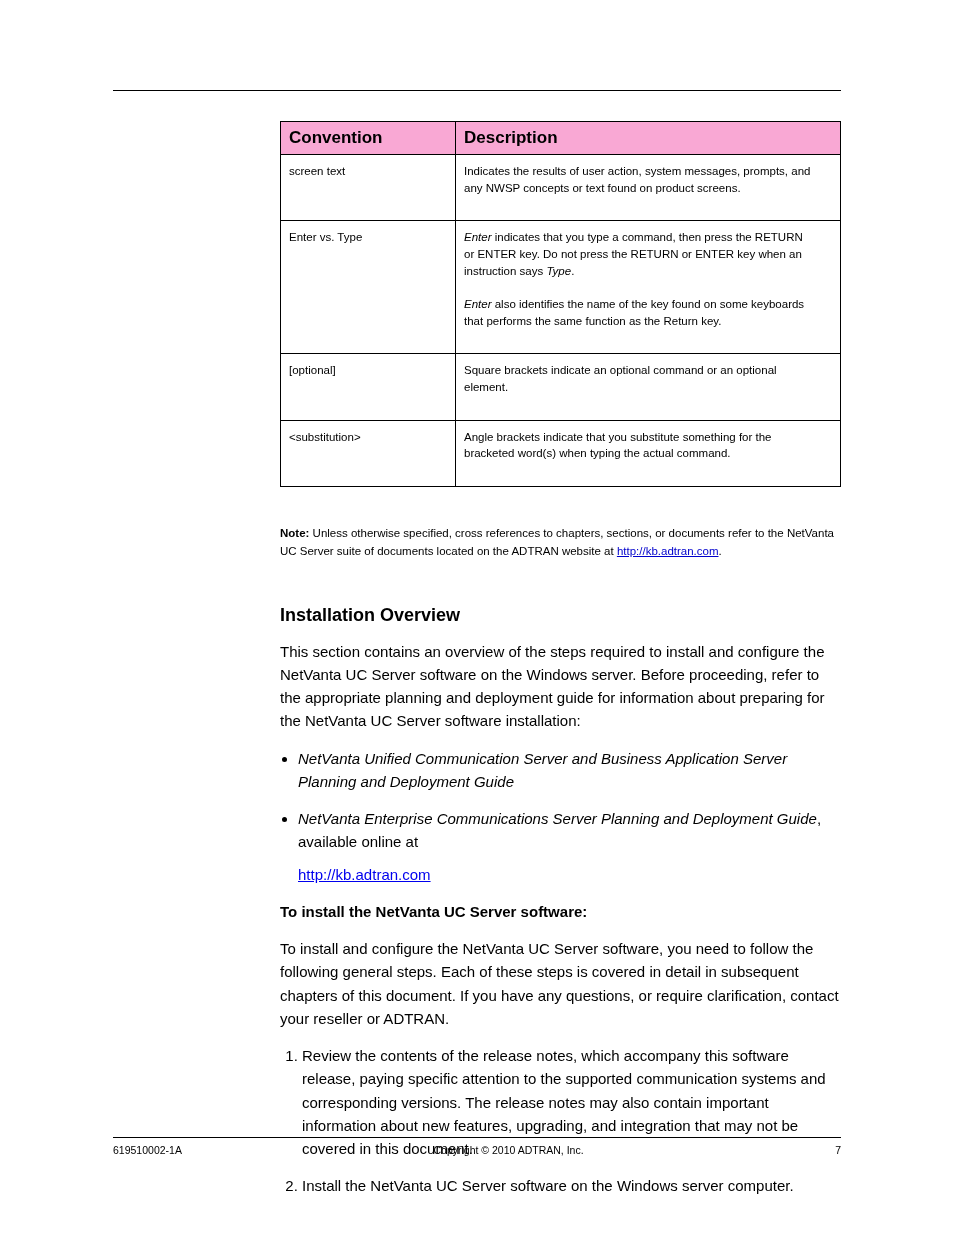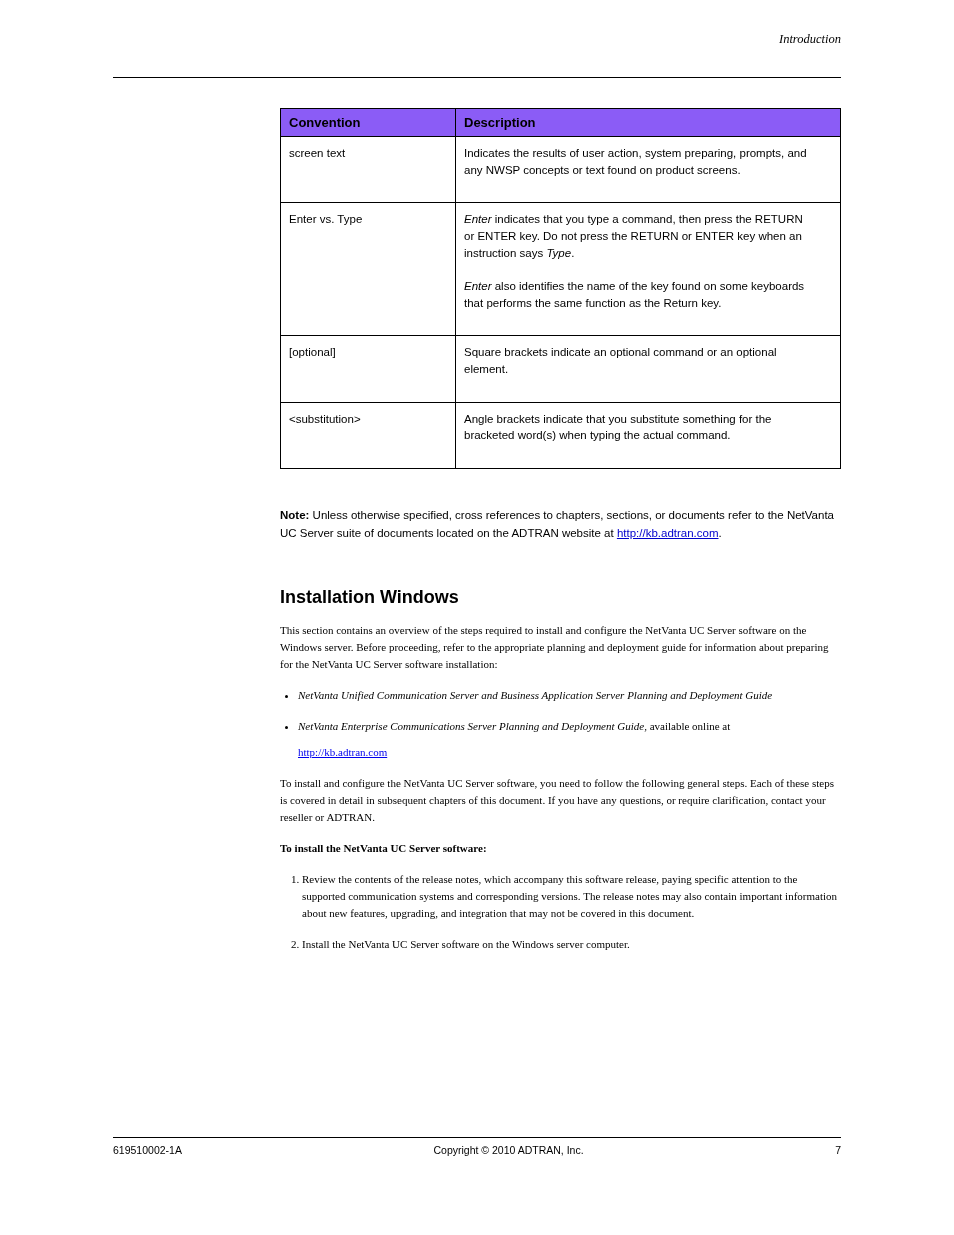--- a/index.html
+++ b/index.html
@@ -38,23 +38,23 @@
     border-collapse: collapse;
     width: 100%;
     margin-top: 30px;
   }
   table.grid th, table.grid td {
     border: 1px solid #000;
     vertical-align: top;
     font-family: Arial, Helvetica, sans-serif;
   }
   table.grid th {
-    background: #8b5cf6;
+    background: #f9a8d4;
     font-weight: bold;
-    font-size: 13px;
+    font-size: 17px;
     text-align: left;
     padding: 6px 8px;
   }
   table.grid td {
     font-size: 11.5px;
     padding: 8px 25px 24px 8px;
     line-height: 1.45;
   }
   .col-key { width: 175px; }
   .note {
@@ -70,22 +70,22 @@
     font-size: 18px;
     font-weight: bold;
     margin-top: 44px;
     margin-bottom: 14px;
   }
   .narrow {
     margin-left: 167px;
     width: 561px;
   }
   .body-text {
-    font-family: Liberation Serif, serif;
-    font-size: 11px;
+    font-family: Liberation Sans, sans-serif;
+    font-size: 15px;
     line-height: 1.55;
     margin-bottom: 14px;
   }
   .mono { font-family: "Courier New", Courier, monospace; font-size: 11px; }
   .footer {
     position: absolute;
     left: 113px;
     top: 1122px;
     width: 728px;
     margin-top: 15px;
@@ -96,35 +96,34 @@
     justify-content: space-between;
     font-family: Arial, Helvetica, sans-serif;
     font-size: 10.5px;
     margin-top: 6px;
   }
 </style>
 </head>
 <body>
 
 <div class="page">
-  <div class="header-right">Introduction</div>
   <div class="header-line"></div>
 
   <div class="content">
     <table class="grid">
       <thead>
         <tr>
           <th class="col-key">Convention</th>
           <th>Description</th>
         </tr>
       </thead>
       <tbody id="tbody">
           <tr>
             <td class="col-key mono">screen text</td>
-            <td>Indicates the results of user action, system preparing, prompts, and any NWSP concepts or text found on product screens.</td>
+            <td>Indicates the results of user action, system messages, prompts, and any NWSP concepts or text found on product screens.</td>
           </tr>
           <tr>
             <td class="col-key">Enter vs. Type</td>
             <td><span style="font-style:italic">Enter</span> indicates that you type a command, then press the RETURN or ENTER key. Do not press the RETURN or ENTER key when an instruction says <span style="font-style:italic">Type</span>.<br><br><span style="font-style:italic">Enter</span> also identifies the name of the key found on some keyboards that performs the same function as the Return key.</td>
           </tr>
           <tr>
             <td class="col-key">[optional]</td>
             <td>Square brackets indicate an optional command or an optional element.</td>
           </tr>
           <tr>
@@ -133,31 +132,31 @@
           </tr>
         </tbody>
     </table>
 
     <div class="note">
       <span class="bold">Note:</span><span> Unless otherwise specified, cross references to chapters, sections, or documents refer to the </span><span>NetVanta UC Server suite</span><span> of documents located on the ADTRAN website at </span><a href="#">http://kb.adtran.com</a><span>.</span>
     </div>
   </div>
 
   <div class="narrow">
-    <div class="section-heading">Installation Windows</div>
+    <div class="section-heading">Installation Overview</div>
     <div class="body-text">This section contains an overview of the steps required to install and configure the NetVanta UC Server software on the Windows server. Before proceeding, refer to the appropriate planning and deployment guide for information about preparing for the NetVanta UC Server software installation:</div>
     <ul id="bullets" style="list-style:disc; margin-left:18px; margin-bottom:14px;">
         <li class="body-text" style=""><span style="font-style: italic;">NetVanta Unified Communication Server and Business Application Server Planning and Deployment Guide</span></li>
         <li class="body-text" style="margin-bottom: 19px;"><span style="font-style: italic;">NetVanta Enterprise Communications Server Planning and Deployment Guide</span><span>, available online at</span></li>
       </ul>
     <div class="body-text" style="margin-left:18px; margin-top:-10px;">
       <a href="#">http://kb.adtran.com</a>
     </div>
+    <div class="body-text" style="font-weight:bold;">To install the NetVanta UC Server software:</div>
     <div class="body-text">To install and configure the NetVanta UC Server software, you need to follow the following general steps. Each of these steps is covered in detail in subsequent chapters of this document. If you have any questions, or require clarification, contact your reseller or ADTRAN.</div>
-    <div class="body-text" style="font-weight:bold;">To install the NetVanta UC Server software:</div>
     <ol id="steps" style="margin-left:22px;">
         <li class="body-text" style="">Review the contents of the release notes, which accompany this software release, paying specific attention to the supported communication systems and corresponding versions. The release notes may also contain important information about new features, upgrading, and integration that may not be covered in this document.</li>
         <li class="body-text" style="margin-bottom: 10px;">Install the NetVanta UC Server software on the Windows server computer.</li>
       </ol>
   </div>
 </div>
 
 <div class="footer">
   <div class="footer-line"></div>
   <div class="footer-row">

